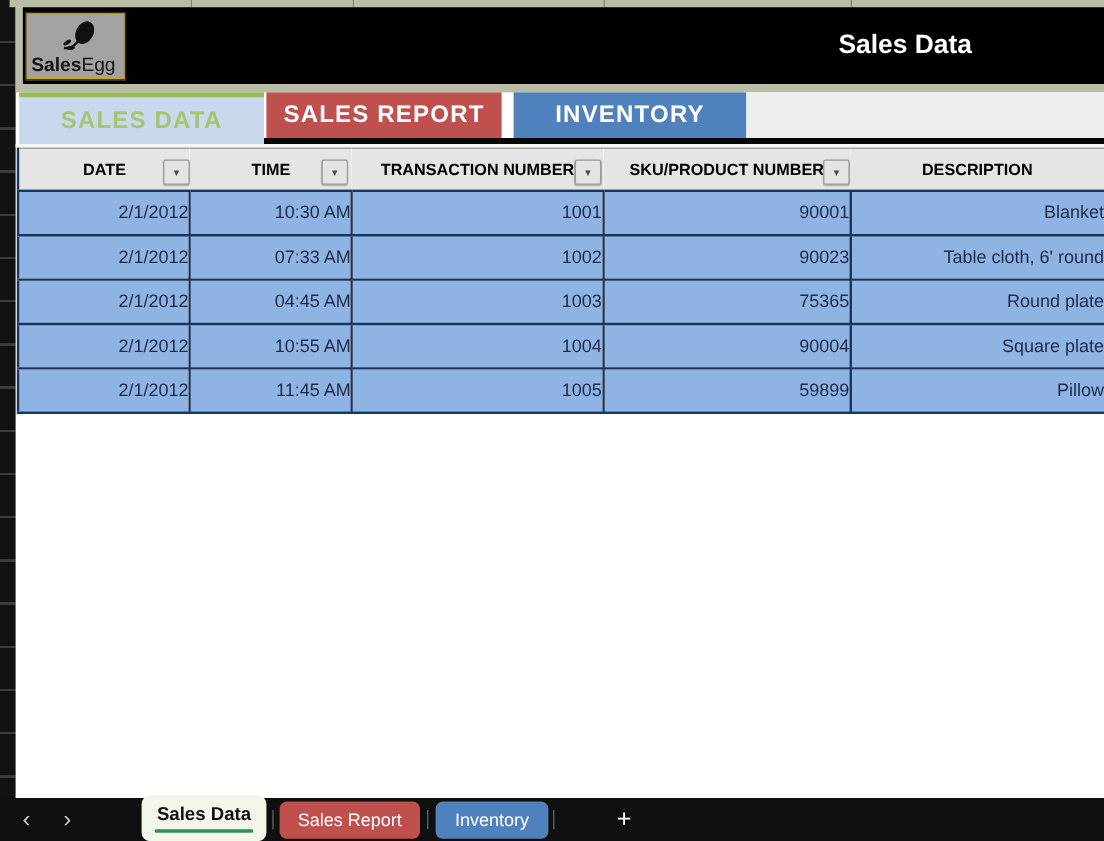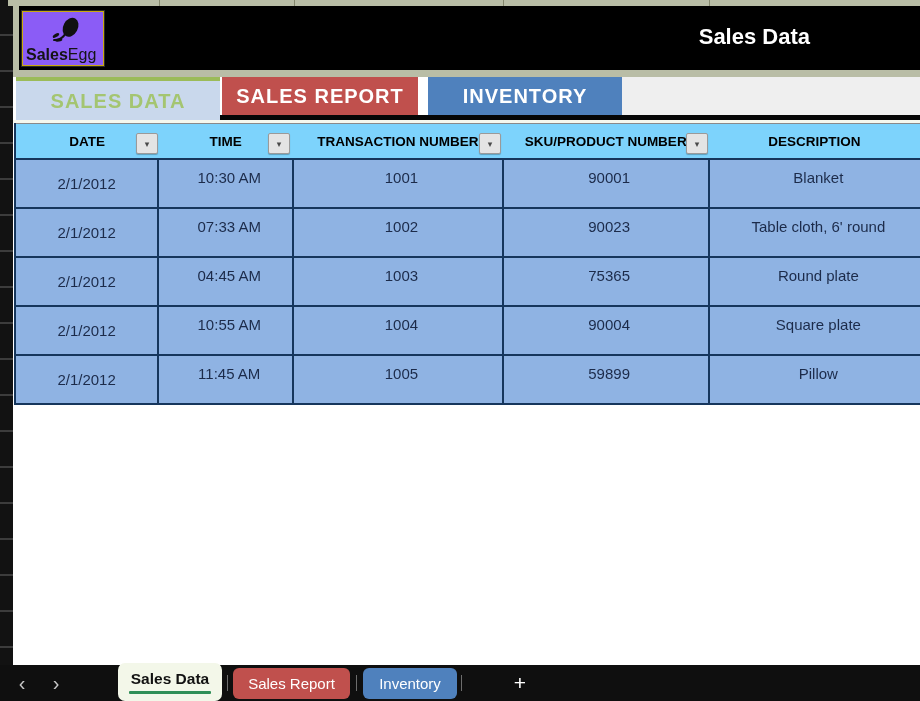--- a/index.html
+++ b/index.html
@@ -12,21 +12,21 @@
 
   
   .chrome{position:absolute;background:#b9bda6;}
   #chrome-top{left:8px;top:0;width:912px;height:6px;}
   #chrome-left{left:13px;top:6px;width:6px;height:64px;}
   #chrome-bottom{left:13px;top:70px;width:907px;height:7px;}
   .grid-tick{position:absolute;top:0;width:1px;height:6px;background:#84876d;}
 
   
   #header-bar{position:absolute;left:19px;top:6px;width:901px;height:64px;background:#000;}
-  #logo{position:absolute;left:2px;top:4px;width:84px;height:57px;background:#8b5cf6;
+  #logo{position:absolute;left:2px;top:4px;width:84px;height:57px;background:#a3a3a3;
     border:1px solid #2a2a2a;box-sizing:border-box;box-shadow:inset 0 0 0 1px #caa90f;}
   #logo-text{position:absolute;left:4px;bottom:2px;font-size:16px;color:#141414;letter-spacing:0;}
   #logo-text .b{font-weight:800;}
   #logo-text .l{font-weight:400;}
   #logo-egg{position:absolute;left:24px;top:3px;}
   #header-title{position:absolute;right:110px;top:18px;font-size:22px;font-weight:bold;color:#ffffff;}
 
   
   .nav-tab{position:absolute;display:flex;align-items:center;justify-content:center;
     font-weight:bold;font-size:20px;letter-spacing:1px;cursor:default;}
@@ -34,25 +34,25 @@
     border-top:4px solid #9bbb59;color:#a4c571;box-sizing:content-box;}
   #nav-tab-sales-report{left:222px;top:77px;width:196px;height:38px;background:#c0504d;color:#fff;}
   #nav-tab-inventory{left:428px;top:77px;width:194px;height:38px;background:#4f81bd;color:#fff;}
   #nav-filler{position:absolute;left:622px;top:77px;width:298px;height:38px;background:#efefef;}
   #tabs-underline{position:absolute;left:220px;top:115px;width:700px;height:5px;background:#060606;}
   #pale-strip{position:absolute;left:13px;top:120px;width:907px;height:3px;background:#f6f8ee;}
 
   
   #data-table{position:absolute;left:14px;top:123px;width:906px;border-collapse:collapse;
     table-layout:fixed;border-left:2px solid #16365c;}
-  #data-table th{height:34px;background:#7dd3fc;border-top:1px solid #8a8a8a;
+  #data-table th{height:34px;background:#e5e5e5;border-top:1px solid #8a8a8a;
     border-bottom:2px solid #16365c;font-size:13.5px;font-weight:bold;color:#000;
     text-align:center;padding:0;overflow:hidden;white-space:nowrap;}
   #data-table td{height:35px;background:#8fb3e3;border:2px solid #16365c;
-    font-size:15px;color:#1c2b4a;padding:0 0 12px 7px;text-align:center;
+    font-size:15px;color:#1c2b4a;padding:0 0 0 7px;text-align:right;
     overflow:hidden;white-space:nowrap;}
   #data-table td.c-date{padding:0;}
   #data-table td:last-child{border-right:none;}
   #data-table td:first-child,#data-table th:first-child{border-left:none;}
 
   
   .filter-btn{position:absolute;width:22px;height:21px;background:#e4e4e4;
     border:1px solid #9a9a9a;border-radius:2px;box-sizing:border-box;
     display:flex;align-items:center;justify-content:center;
     font-size:9px;color:#4a4a4a;box-shadow:0 1px 1px rgba(0,0,0,.25);}

